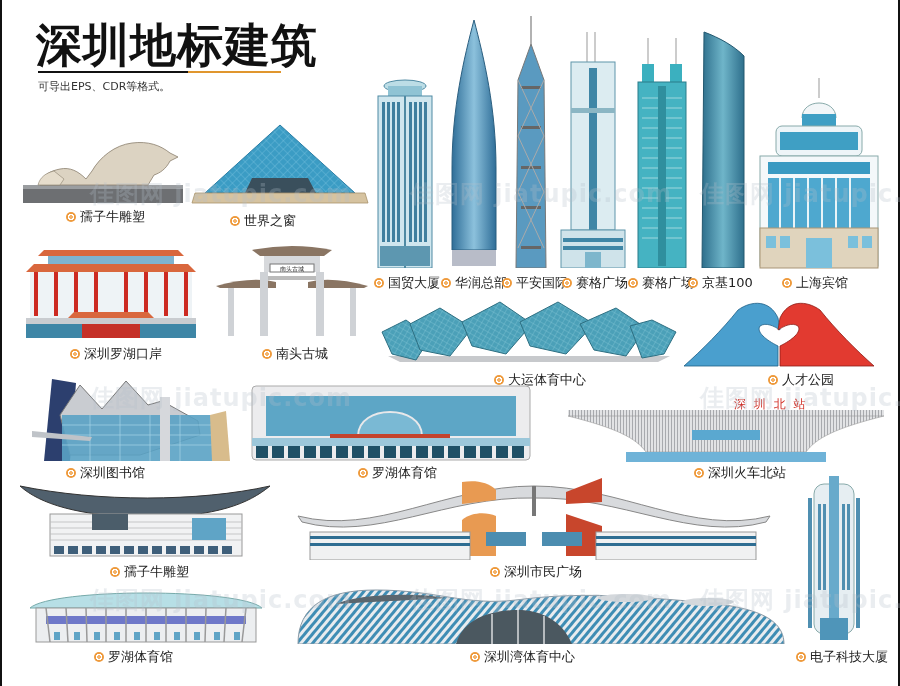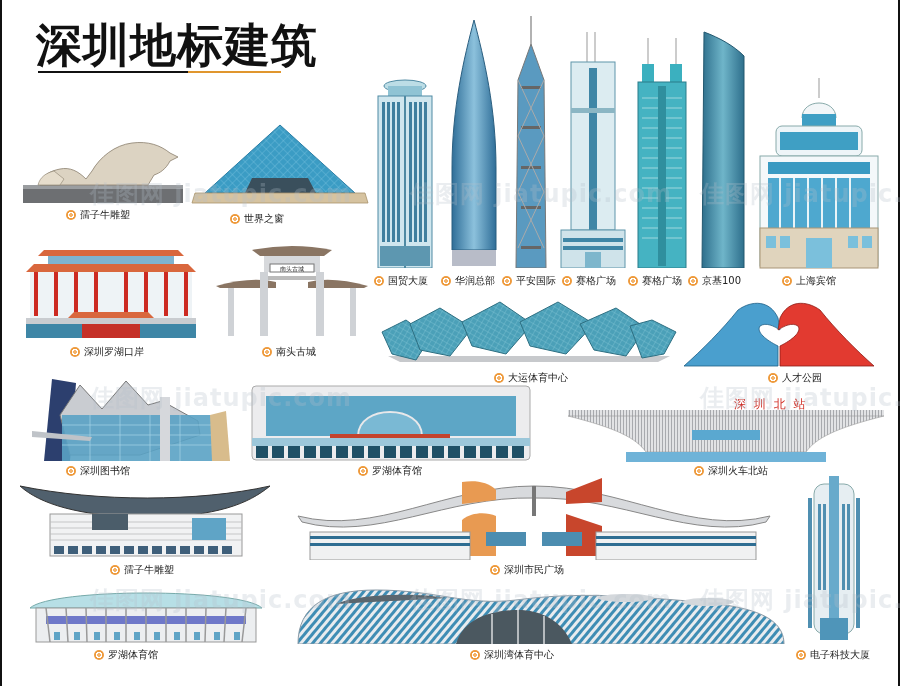--- a/index.html
+++ b/index.html
@@ -3,34 +3,35 @@
   <meta charset="utf-8">
   <style>
     * { box-sizing: border-box; margin: 0; padding: 0; }
     html, body { width: 900px; height: 686px; background: #ffffff; overflow: hidden; }
     body { position: relative; font-family: "DejaVu Sans", "Liberation Sans", sans-serif; color: #222; }
     .frame { position: absolute; left: 0; top: 0; width: 900px; height: 686px; border-left: 2px solid #111; border-right: 2px solid #111; }
     .title { position: absolute; left: 36px; top: 22px; font-size: 46px; font-weight: bold; letter-spacing: 1px; color: #111; line-height: 46px; }
     .title-rule { position: absolute; left: 38px; top: 71px; height: 2px; width: 150px; background: #111; }
     .title-rule-accent { position: absolute; left: 188px; top: 71px; height: 2px; width: 93px; background: #e0962e; }
     .subtitle { position: absolute; left: 38px; top: 79px; font-size: 11px; line-height: 16px; color: #333; }
-    .label { position: absolute; font-size: 10px; color: #222; white-space: nowrap; display: flex; align-items: center; gap: 4px; }
+    .label { position: absolute; font-size: 13px; color: #222; white-space: nowrap; display: flex; align-items: center; gap: 4px; }
     .dot { display: inline-block; width: 10px; height: 10px; border-radius: 50%; background: radial-gradient(circle, #f4b36a 0 2px, #fff 2px 3px, #ee9a3c 3px 5px); flex: none; }
     .art { position: absolute; }
     .wm { position: absolute; font-size: 24px; color: rgba(180,190,200,0.28); white-space: nowrap; pointer-events: none; letter-spacing: 1px; font-weight: bold; }
   </style>
 </head>
 <body>
 
 <div class="frame"></div>
 
 <div class="title">深圳地标建筑</div>
 <div class="title-rule"></div>
 <div class="title-rule-accent"></div>
 <div class="subtitle">
+  <div>可导出EPS、CDR等格式。</div>
 </div>
 
 <svg class="art" style="left:20px;top:135px" width="165" height="72" viewBox="0 0 165 72">
   <rect x="3" y="50" width="160" height="18" fill="#6d6f72"></rect>
   <rect x="3" y="50" width="160" height="4" fill="#9a9da0"></rect>
   <path d="M20 50 C22 40 30 36 40 34 C50 32 58 36 66 44 L72 36 C80 22 95 10 112 8 C128 6 140 10 150 18 L158 22 L150 26 C146 34 140 38 134 40 L128 50 Z" fill="#dcd3c2" stroke="#8a7f6d" stroke-width="0.8"></path>
   <path d="M18 50 C20 42 26 38 34 36 L44 44 L40 50 Z" fill="#e6ddcc" stroke="#8a7f6d" stroke-width="0.6"></path>
 </svg>
 <div class="label" style="left:66px;top:208px">
   <span class="dot"></span>

